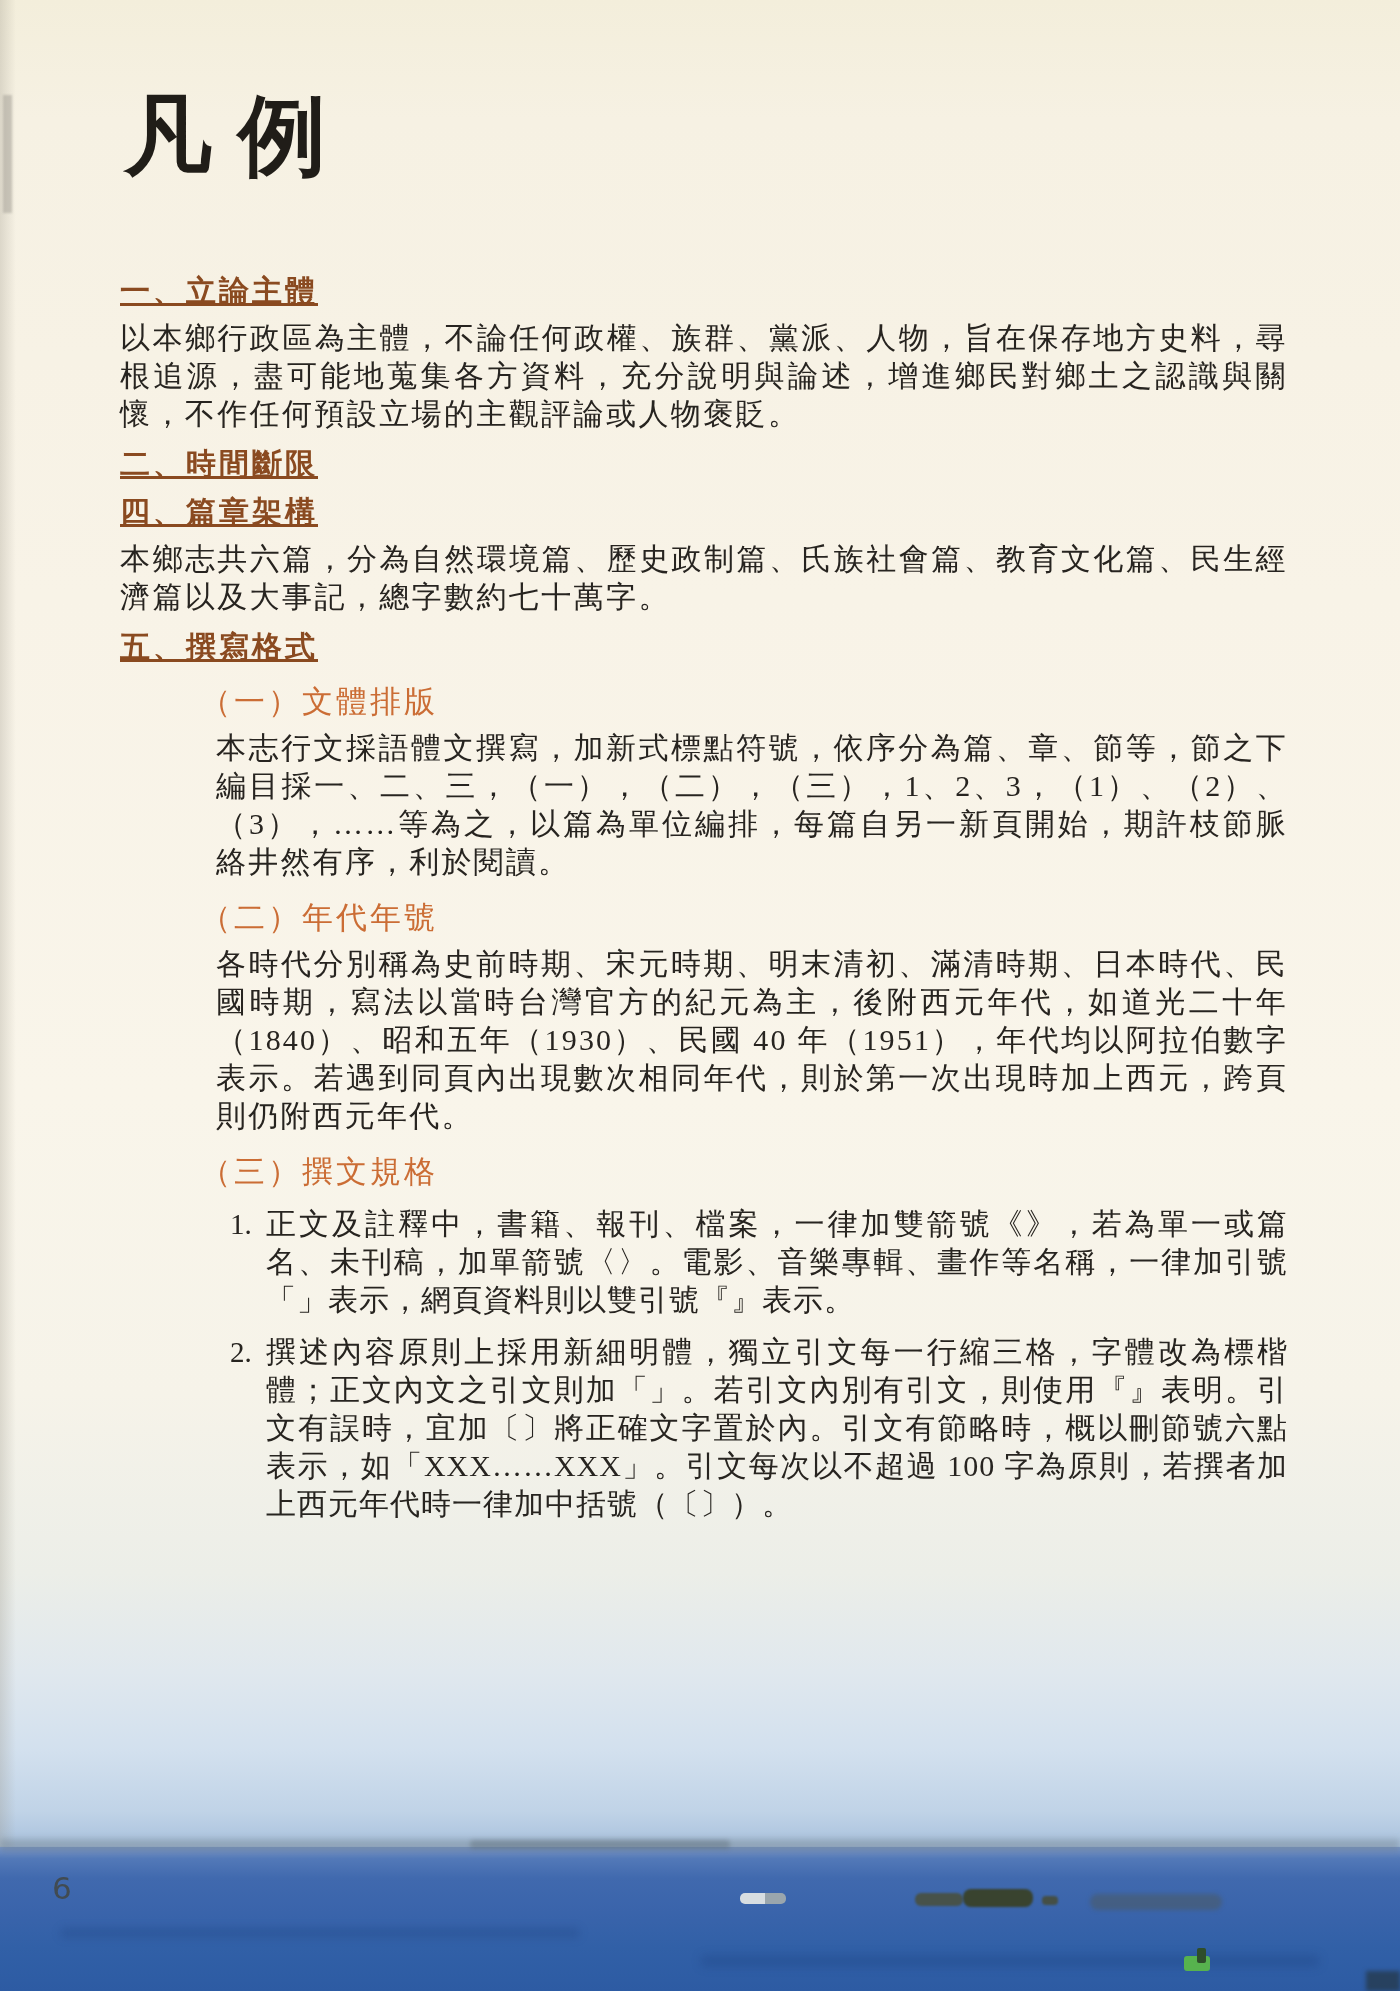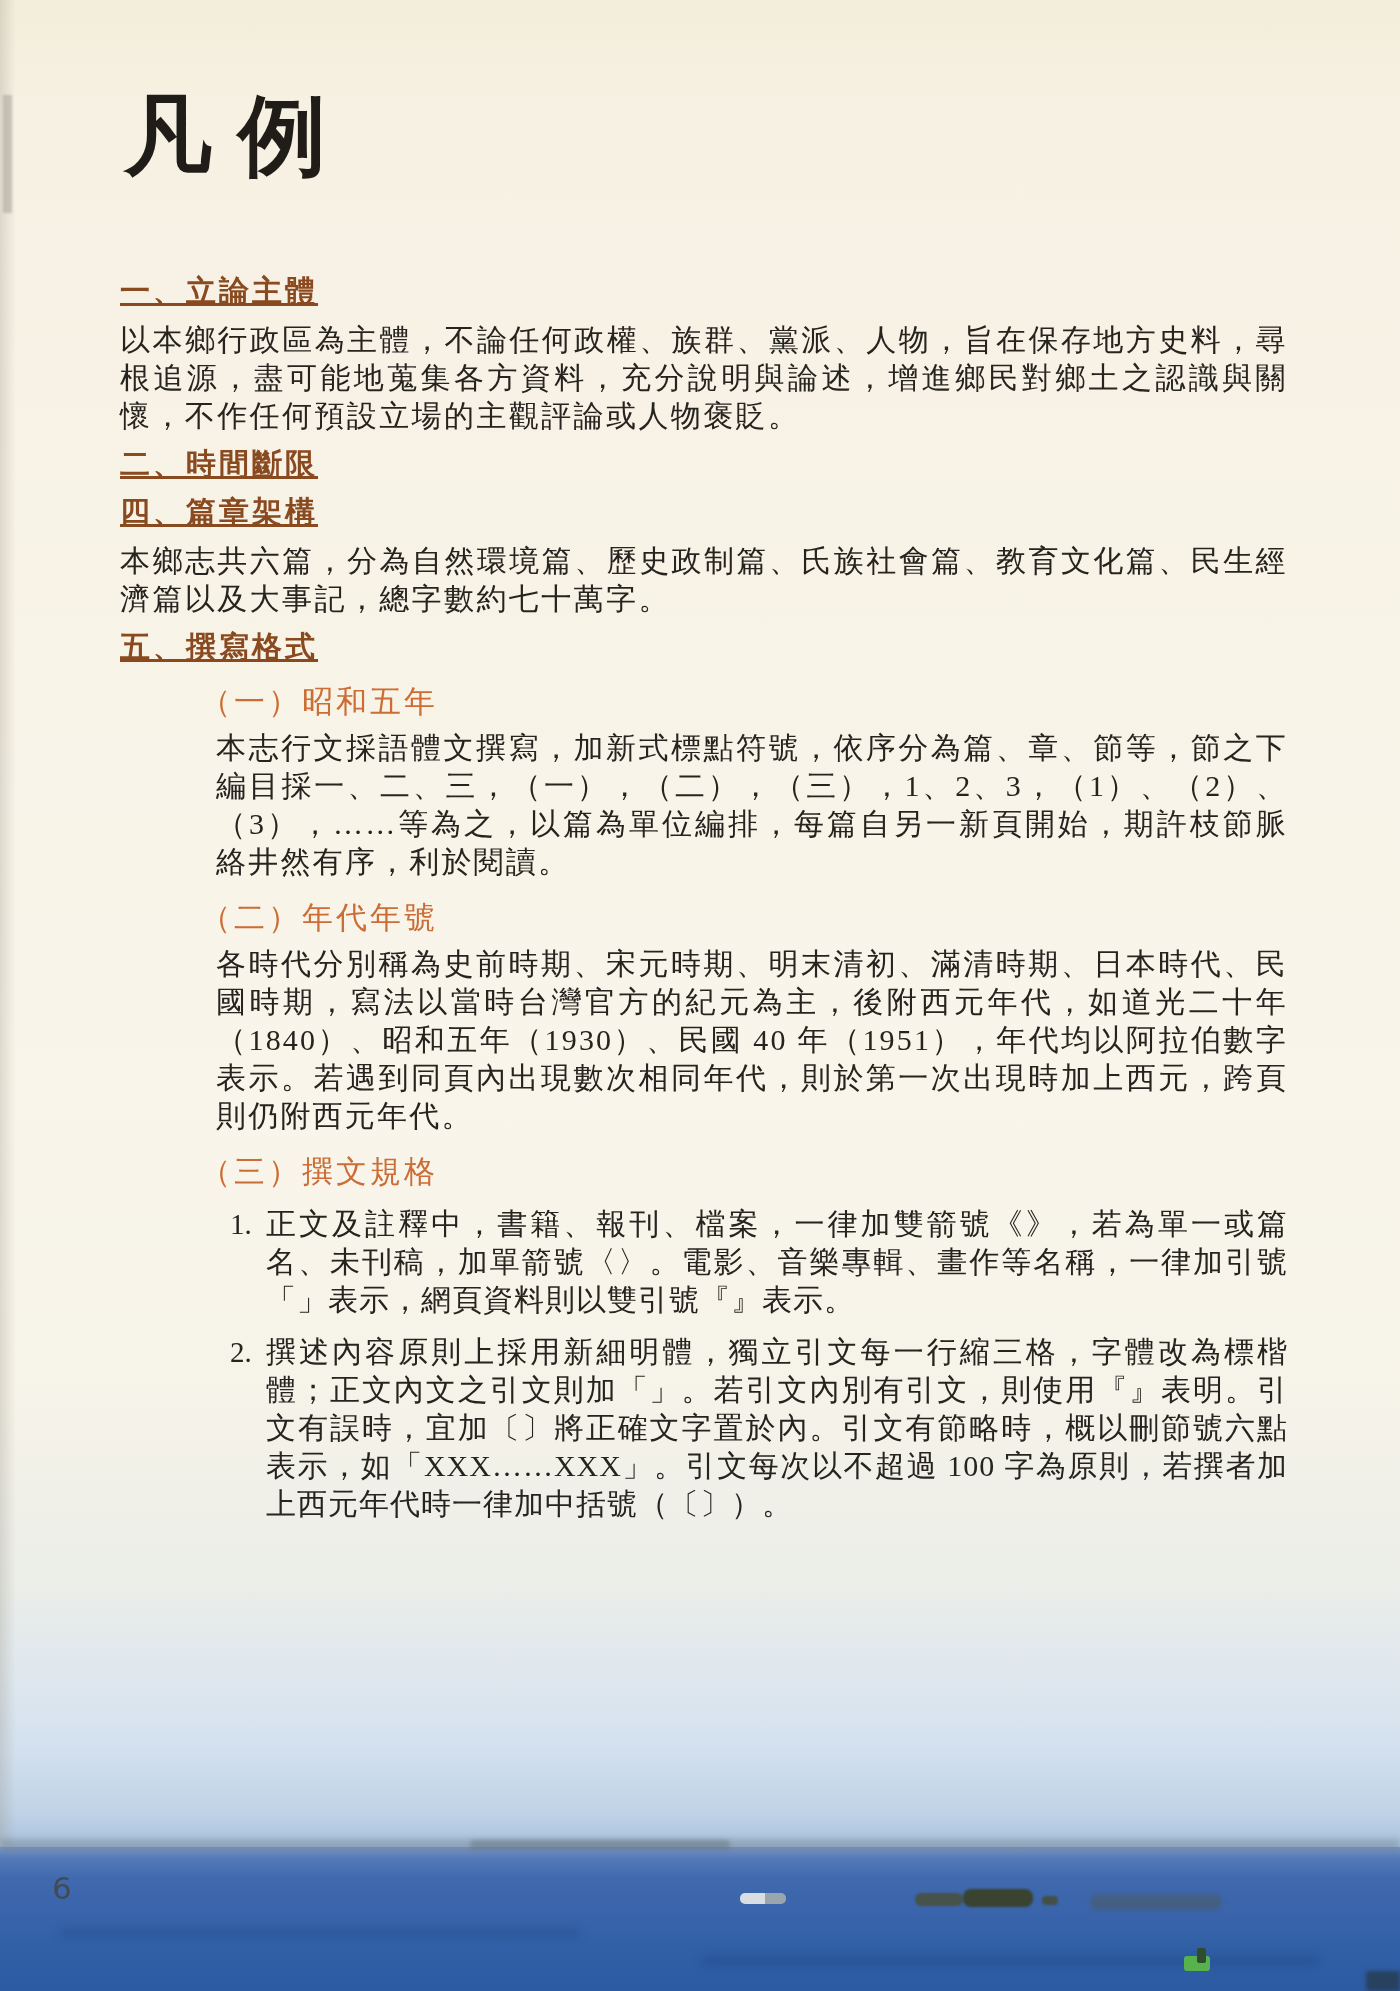--- a/index.html
+++ b/index.html
@@ -17,21 +17,21 @@
     background:linear-gradient(90deg,rgba(150,145,132,.28),rgba(150,145,132,0));}
   .scan-mark{position:absolute;left:3px;top:95px;width:9px;height:118px;
     background:rgba(162,158,148,.5);filter:blur(1px);}
   
   .content{position:absolute;left:120px;width:1168px;top:4px;}
   h1.title{margin:82px 0 86px 4px;font-size:88px;line-height:1.15;font-weight:600;
     letter-spacing:26px;color:#201d18;}
   h2.sec{margin:11px 0 12px;font-size:30px;line-height:36px;font-weight:600;
     letter-spacing:3px;color:#8a4a20;text-decoration:underline;}
   p.body{margin:0;font-size:30px;line-height:38px;letter-spacing:2.4px;
-    color:#272420;text-align:justify;}
+    color:#272420;text-align:justify;font-family:Liberation Mono, monospace;}
   .sub{margin-left:80px;}
   h3.subh{margin:18px 0 8px;font-size:31px;line-height:38px;font-weight:400;
     letter-spacing:3px;color:#cb6d35;}
   p.subbody{margin:0 0 0 16px;font-size:30px;line-height:38px;letter-spacing:2.2px;
     color:#272420;text-align:justify;}
   .items{margin:2px 0 0 30px;}
   .item{display:flex;margin-top:14px;}
   .item .num{flex:0 0 36px;font-size:29px;line-height:38px;color:#272420;}
   .item .itxt{flex:1;font-size:30px;line-height:38px;letter-spacing:1px;
     color:#272420;text-align:justify;}
@@ -92,21 +92,21 @@
     <section>
       <h2 class="sec">四、篇章架構</h2>
       <p class="body">本鄉志共六篇，分為自然環境篇、歷史政制篇、氏族社會篇、教育文化篇、民生經濟篇以及大事記，總字數約七十萬字。</p>
     </section>
 
     <section>
       <h2 class="sec">五、撰寫格式</h2>
 
       <div class="sub">
 
-        <h3 class="subh">（一）昭和五年</h3>
+        <h3 class="subh">（一）文體排版</h3>
         <p class="subbody">本志行文採語體文撰寫，加新式標點符號，依序分為篇、章、節等，節之下編目採一、二、三，（一），（二），（三），1、2、3，（1）、（2）、（3），……等為之，以篇為單位編排，每篇自另一新頁開始，期許枝節脈絡井然有序，利於閱讀。</p>
 
         <h3 class="subh">（二）年代年號</h3>
         <p class="subbody">各時代分別稱為史前時期、宋元時期、明末清初、滿清時期、日本時代、民國時期，寫法以當時台灣官方的紀元為主，後附西元年代，如道光二十年（1840）、昭和五年（1930）、民國 40 年（1951），年代均以阿拉伯數字表示。若遇到同頁內出現數次相同年代，則於第一次出現時加上西元，跨頁則仍附西元年代。</p>
 
         <h3 class="subh">（三）撰文規格</h3>
 
         <div class="items">
           <div class="item">
             <span class="num">1.</span>

